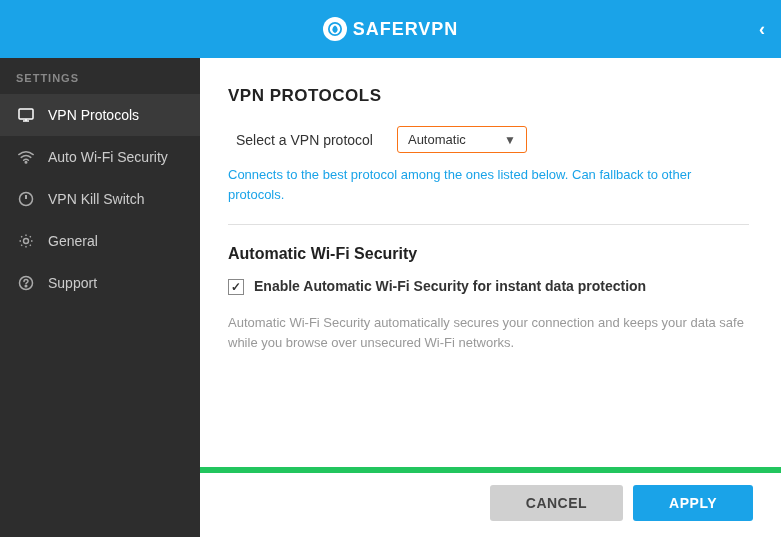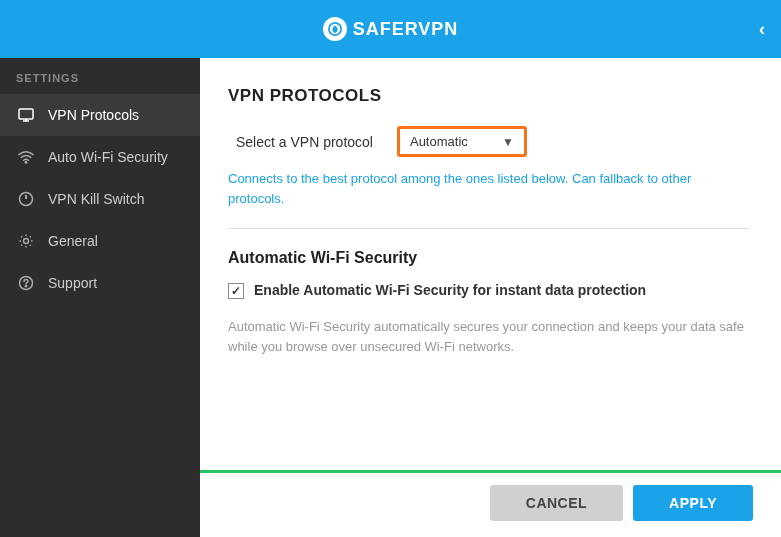--- a/index.html
+++ b/index.html
@@ -132,21 +132,21 @@
     }
     .protocol-label {
       font-size: 14px;
       color: #333;
       white-space: nowrap;
       margin-left: 8px;
     }
     .protocol-select {
       display: flex;
       align-items: center;
-      border: 3px solid #f97316;
+      border: 1px solid #f97316;
       border-radius: 3px;
       padding: 5px 10px;
       font-size: 13px;
       color: #333;
       cursor: pointer;
       min-width: 130px;
       justify-content: space-between;
       gap: 23px;
     }
     .protocol-select .chevron {
@@ -211,21 +211,21 @@
       line-height: 1.55;
     }
 
     
     .footer {
       display: flex;
       justify-content: flex-end;
       gap: 10px;
       padding: 12px 28px 16px 28px;
       background: #fff;
-      border-top: 3px solid #22c55e;
+      border-top: 6px solid #22c55e;
     }
     .btn {
       padding: 10px 36px;
       font-size: 14px;
       font-weight: bold;
       border: none;
       border-radius: 3px;
       cursor: pointer;
       letter-spacing: 0.5px;
     }

